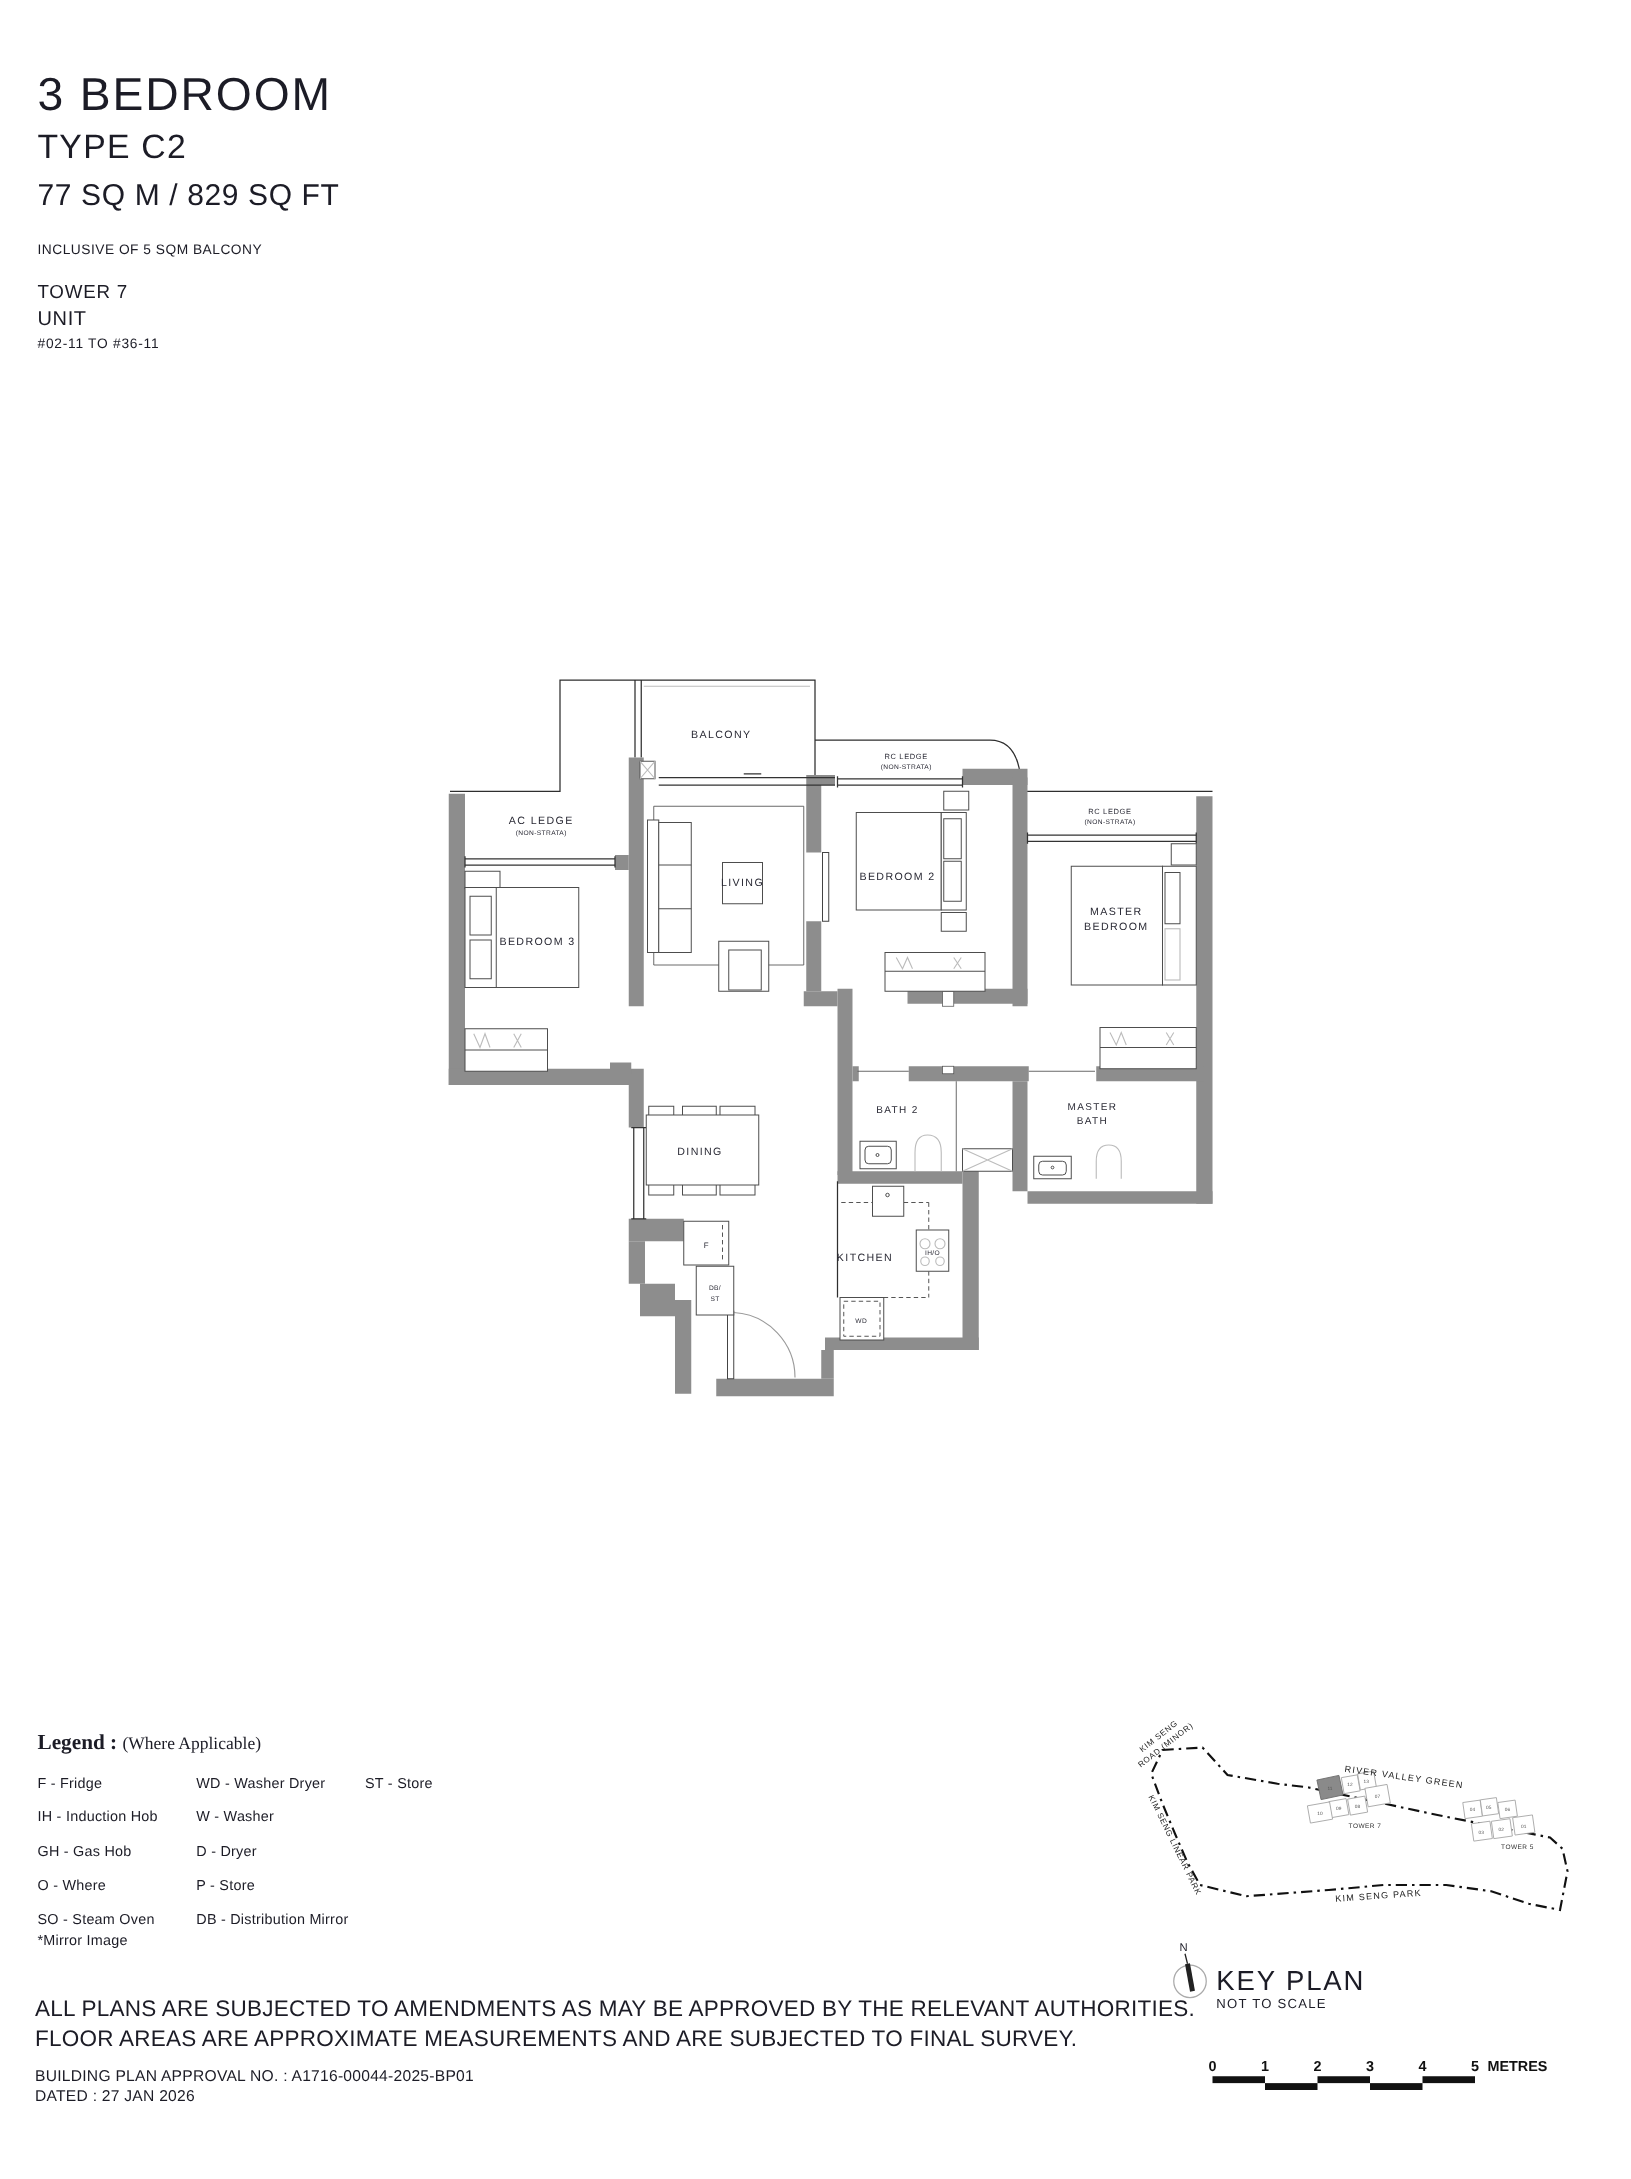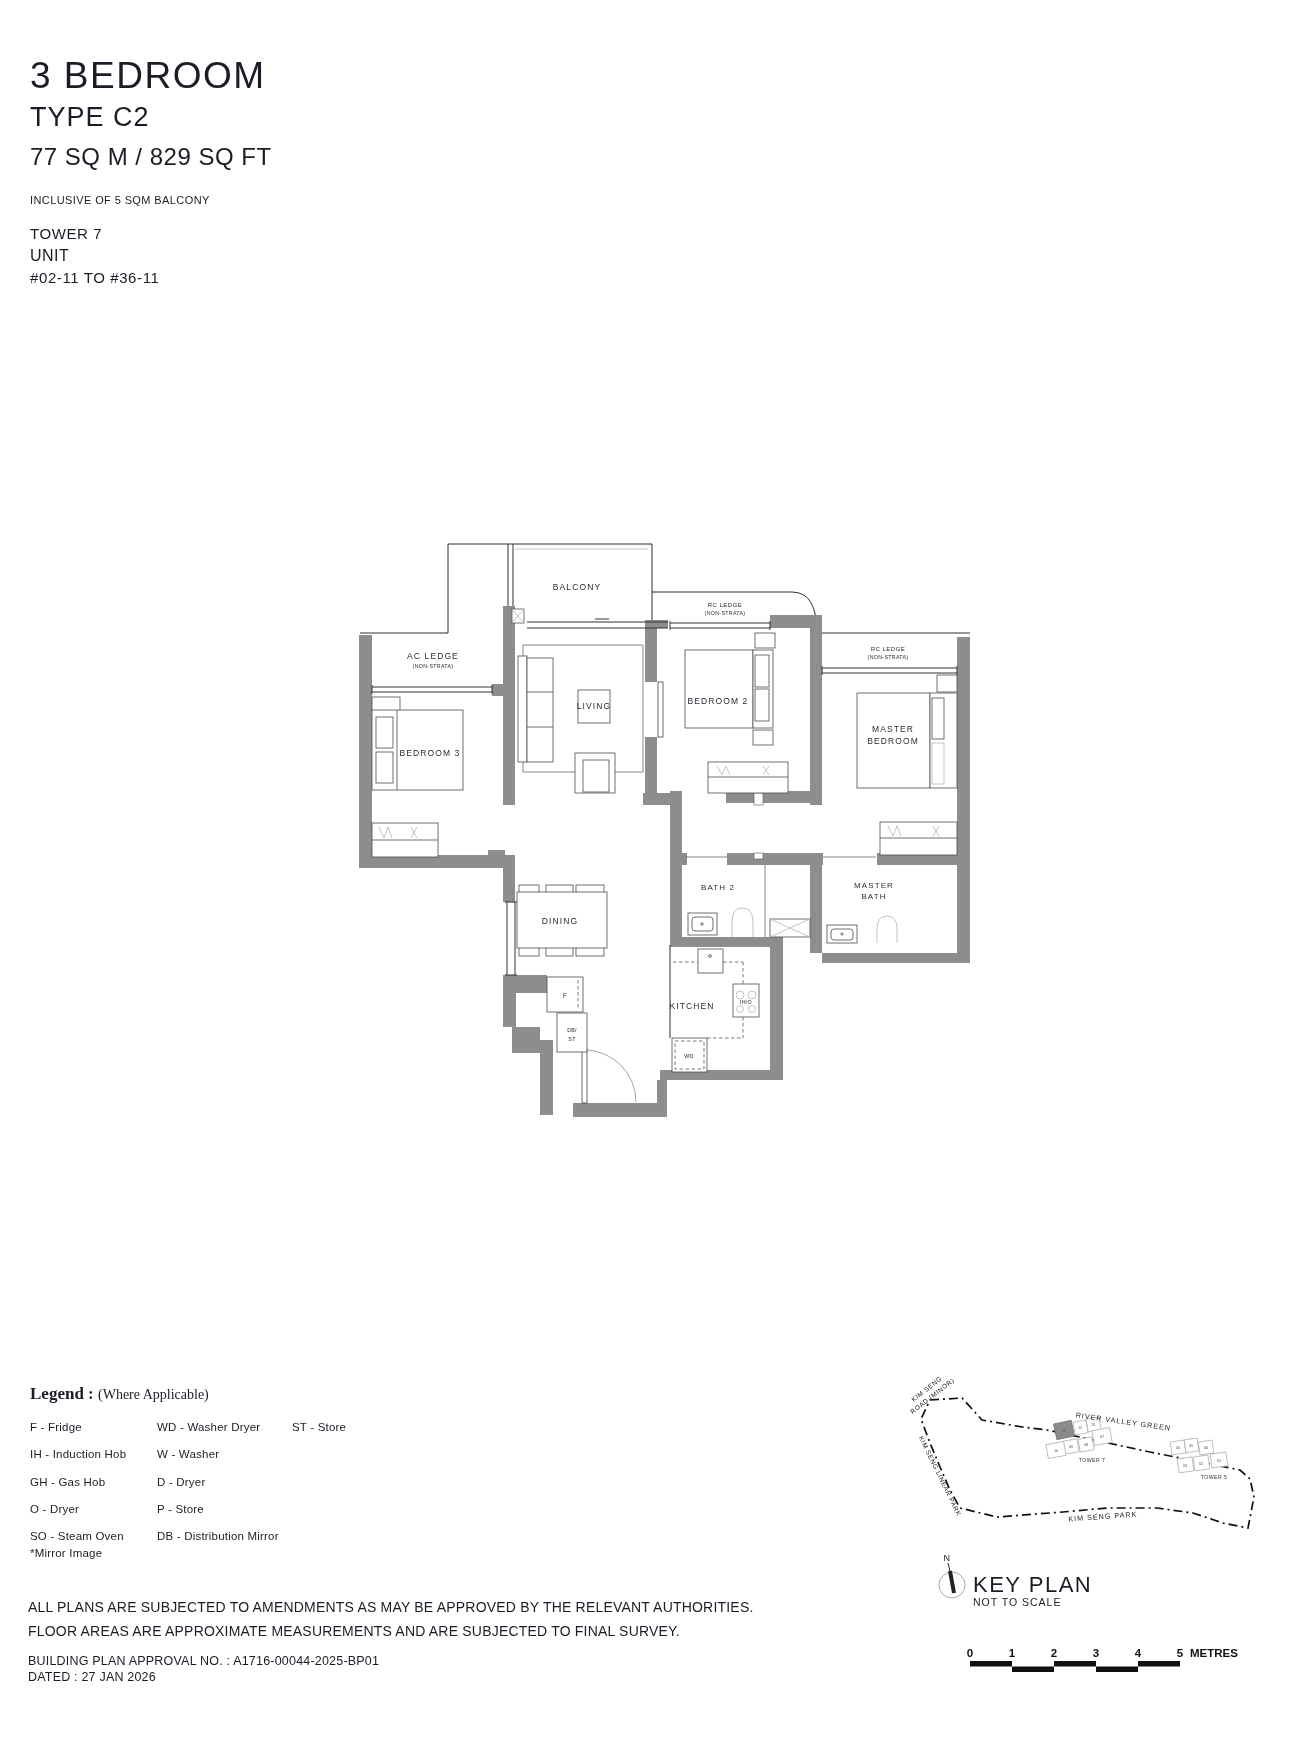--- a/index.html
+++ b/index.html
@@ -6,21 +6,21 @@
   .page{position:relative;width:1305px;height:1743px;background:#ffffff;overflow:hidden;
         font-family:"Liberation Sans",sans-serif;color:#1c1c26;}
   .abs{position:absolute;}
   
   .h-title{font-size:37px;letter-spacing:1.5px;font-weight:400;}
   .h-type{font-size:27px;letter-spacing:1px;margin-top:5px;}
   .h-area{font-size:24px;letter-spacing:.5px;margin-top:10px;}
   .h-note{font-size:11px;letter-spacing:.4px;margin-top:23px;}
   .h-tower{font-size:15px;letter-spacing:.6px;}
   .h-unitlbl{font-size:16px;letter-spacing:.5px;margin-top:5px;}
-  .h-range{font-size:15px;letter-spacing:.6px;margin-top:4px;}
+  .h-range{font-size:11px;letter-spacing:.6px;margin-top:4px;}
   
   .wall{fill:#8d8d8d;stroke:none;}
   .ln{stroke:#2e2e2e;stroke-width:1;fill:none;}
   .lnt{stroke:#555;stroke-width:.7;fill:none;}
   .win{stroke:#333;stroke-width:1;fill:none;}
   .fn{stroke:#4d4d4d;stroke-width:.8;fill:#ffffff;}
   .fnl{stroke:#4d4d4d;stroke-width:.8;fill:none;}
   .lt{stroke:#bcbcbc;stroke-width:.9;fill:none;}
   .dash{stroke:#555;stroke-width:.8;fill:none;stroke-dasharray:3.5 2.5;}
   .arc{stroke:#9a9a9a;stroke-width:.9;fill:none;}
@@ -29,21 +29,21 @@
   .lbs{font-size:6px;letter-spacing:.5px;text-anchor:middle;}
   .lbss{font-size:5.3px;letter-spacing:.3px;text-anchor:middle;}
   .lba{font-size:6.3px;letter-spacing:.3px;text-anchor:middle;}
   
   .lg-head{font-size:17px;font-family:Liberation Serif, serif;}
   .lg-head b{font-weight:700;}
   .lg-head span{font-size:14px;font-weight:400;}
   .lg-col{font-size:11.5px;line-height:27.3px;letter-spacing:.2px;}
   .lg-note{font-size:11.5px;letter-spacing:.2px;}
   
-  .ft{font-size:14px;letter-spacing:.2px;line-height:24px;}
+  .ft{font-size:18px;letter-spacing:.2px;line-height:24px;}
   .ft2{font-size:12.5px;letter-spacing:.2px;line-height:16px;}
   
   .kp-road{font-size:6.5px;letter-spacing:.6px;text-anchor:middle;fill:#222;}
   .kp-road2{font-size:7.2px;letter-spacing:1px;text-anchor:middle;fill:#222;}
   .kp-tower{font-size:5.2px;letter-spacing:.4px;text-anchor:middle;fill:#333;}
   .kp-unit{font-size:3.8px;text-anchor:middle;fill:#555;}
   .kp-title{font-size:22px;letter-spacing:1.5px;fill:#1c1c26;}
   .kp-sub{font-size:10.5px;letter-spacing:1px;fill:#1c1c26;}
   .kp-n{font-size:9px;letter-spacing:.5px;fill:#1c1c26;text-anchor:middle;}
   .kp-bldg{fill:#fff;stroke:#a8a8a8;stroke-width:.7;}
@@ -249,21 +249,21 @@
   </svg>
 
   <div class="abs" style="left:30px;top:1384px;">
     <span class="lg-head"><b>Legend :</b>
     <span>(Where Applicable)</span></span>
   </div>
   <div class="abs lg-col" style="left:30px;top:1414px;">
     <div>F - Fridge</div>
     <div>IH - Induction Hob</div>
     <div>GH - Gas Hob</div>
-    <div>O - Dryer</div>
+    <div>O - Where</div>
     <div>SO - Steam Oven</div>
   </div>
   <div class="abs lg-col" style="left:157px;top:1414px;">
     <div>WD - Washer Dryer</div>
     <div>W - Washer</div>
     <div>D - Dryer</div>
     <div>P - Store</div>
     <div>DB - Distribution Mirror</div>
   </div>
   <div class="abs lg-col" style="left:292px;top:1414px;">

